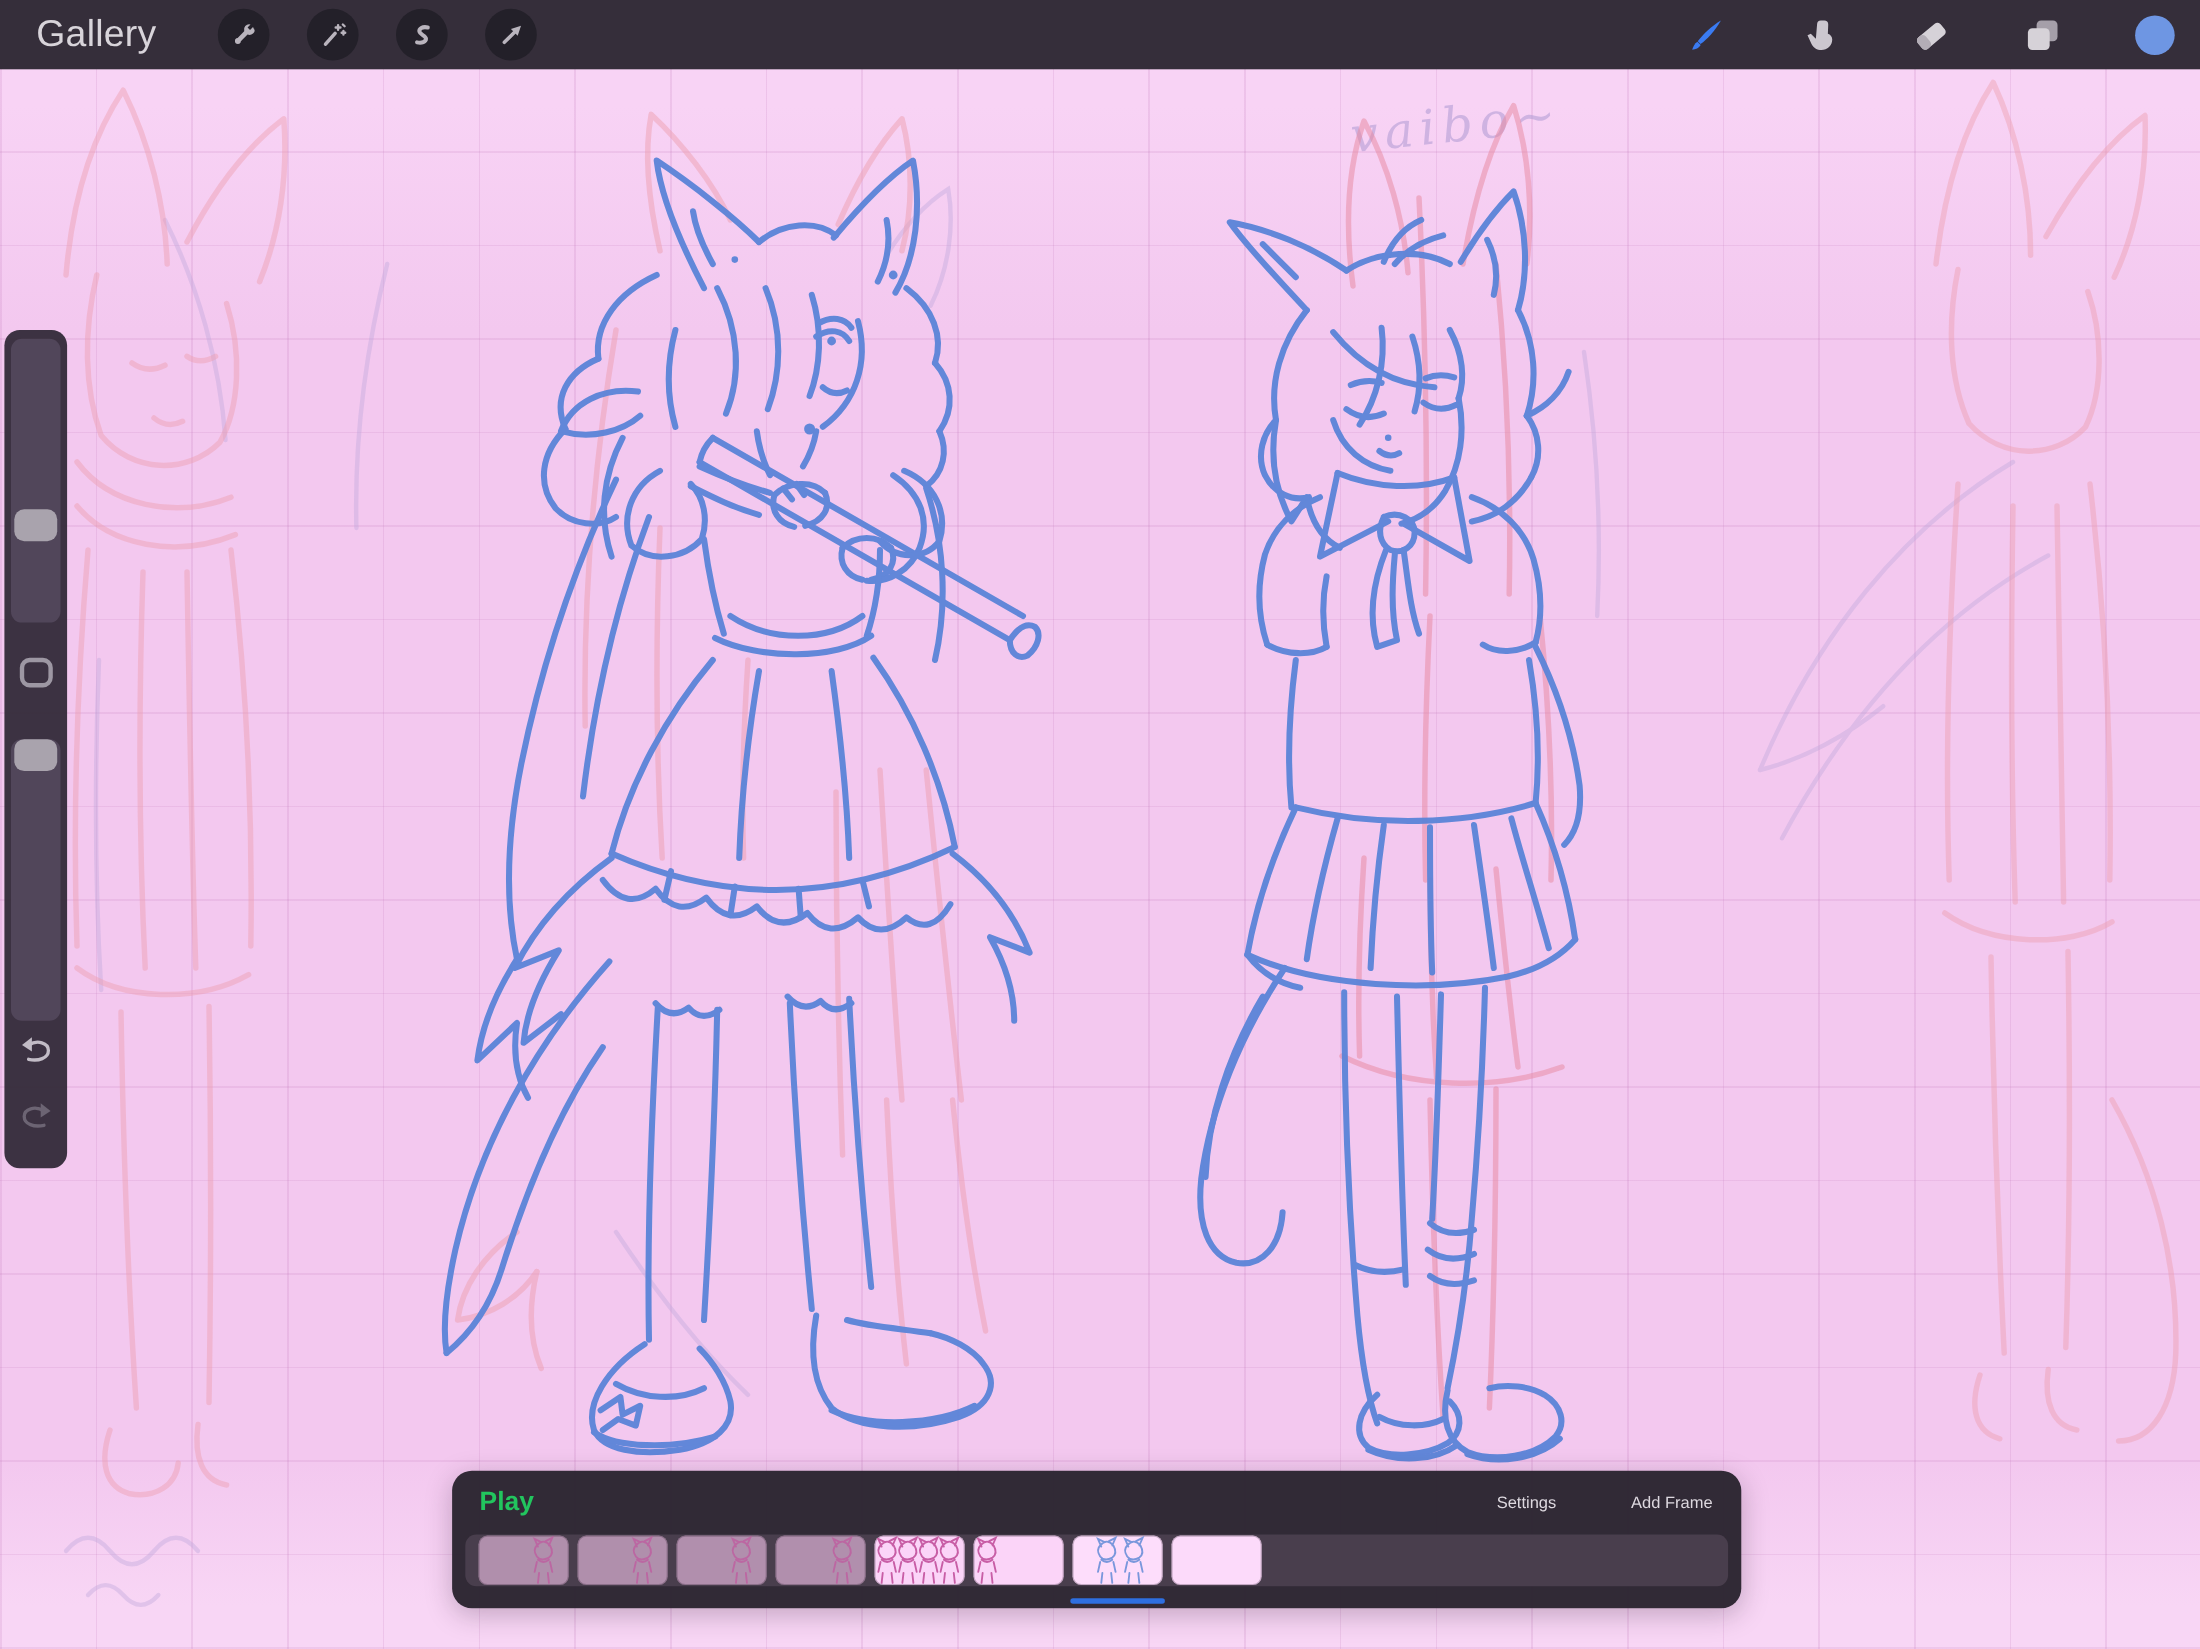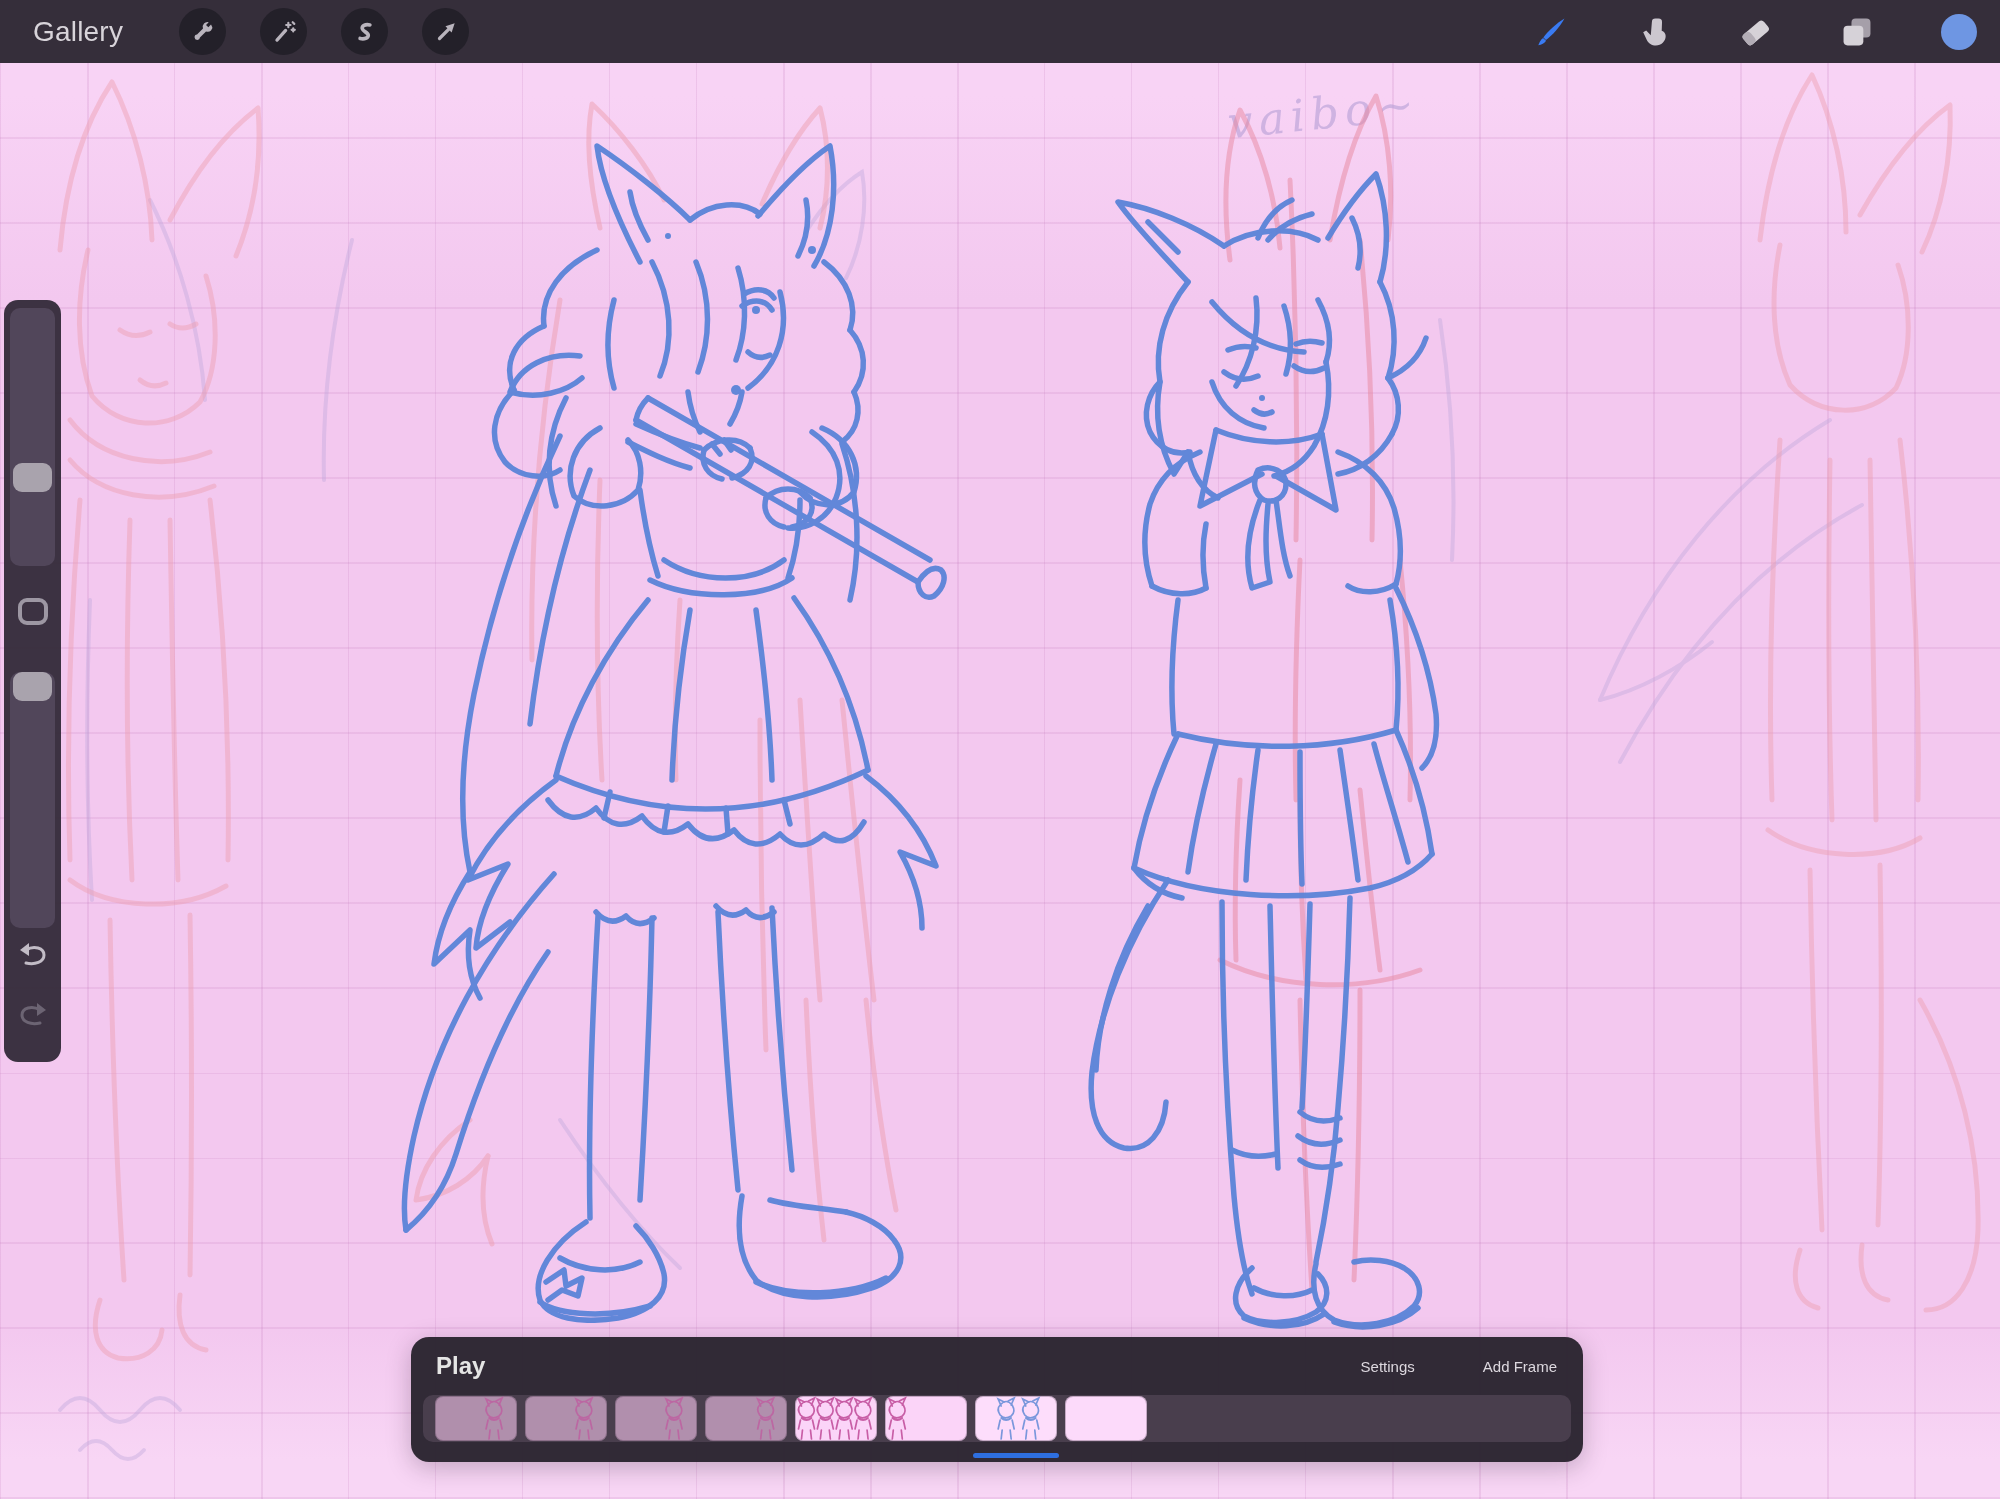--- a/index.html
+++ b/index.html
@@ -16,21 +16,21 @@
       linear-gradient(180deg, #f8d3f5 0 95px, #f3c8ef 300px 1330px, #f8d6f5 1460px 1499px);
   }
   .artwork { position:absolute; inset:0; }
 
   
   .topbar {
     position:absolute; left:0; top:0; width:2000px; height:63px;
     background:#352e3a; display:flex; align-items:center; z-index:30;
   }
   .tb-left { display:flex; align-items:center; gap:34px; margin-left:33px; }
-  .gallery { color:#d8d4da; font-size:28px; letter-spacing:.2px; margin-right:22px; }
+  .gallery { color:#d8d4da; font-size:34px; letter-spacing:.2px; margin-right:22px; }
   .circle-btn {
     width:47px; height:47px; border-radius:50%; background:#232029;
     display:flex; align-items:center; justify-content:center; flex:0 0 auto;
   }
   .tb-right { margin-left:auto; display:flex; align-items:center; gap:64px; margin-right:22px; }
   .tb-right .tool { width:38px; height:38px; display:flex; align-items:center; justify-content:center; }
   .swatch { width:36px; height:36px; border-radius:50%; }
 
   
   .sidebar {
@@ -52,21 +52,21 @@
   .sb-undo { top:640px; }
   .sb-redo { top:700px; }
 
   
   .timeline {
     position:absolute; left:411px; top:1337px; width:1172px; height:125px;
     background:rgba(42,36,47,.97); border-radius:18px; z-index:25;
     box-shadow:0 6px 24px rgba(40,20,45,.25);
   }
   .tl-titlerow { display:flex; align-items:center; height:58px; padding:0 26px 0 25px; }
-  .tl-play { color:#e5e5e5; font-size:24px; font-weight:bold; }
+  .tl-play { color:#22c55e; font-size:24px; font-weight:bold; }
   .tl-spacer { flex:1; }
   .tl-link { color:#ddd8df; font-size:15px; }
   .tl-link + .tl-link { margin-left:68px; }
   .tl-strip {
     position:relative; margin:0 12px; height:47px; background:#493e4d; border-radius:10px;
     display:flex; align-items:center; padding:0 0 0 12px; gap:8px;
   }
   .frame {
     width:82px; height:45px; border-radius:8px; flex:0 0 auto; overflow:hidden;
     box-shadow:0 0 0 1px rgba(30,20,35,.25) inset;

